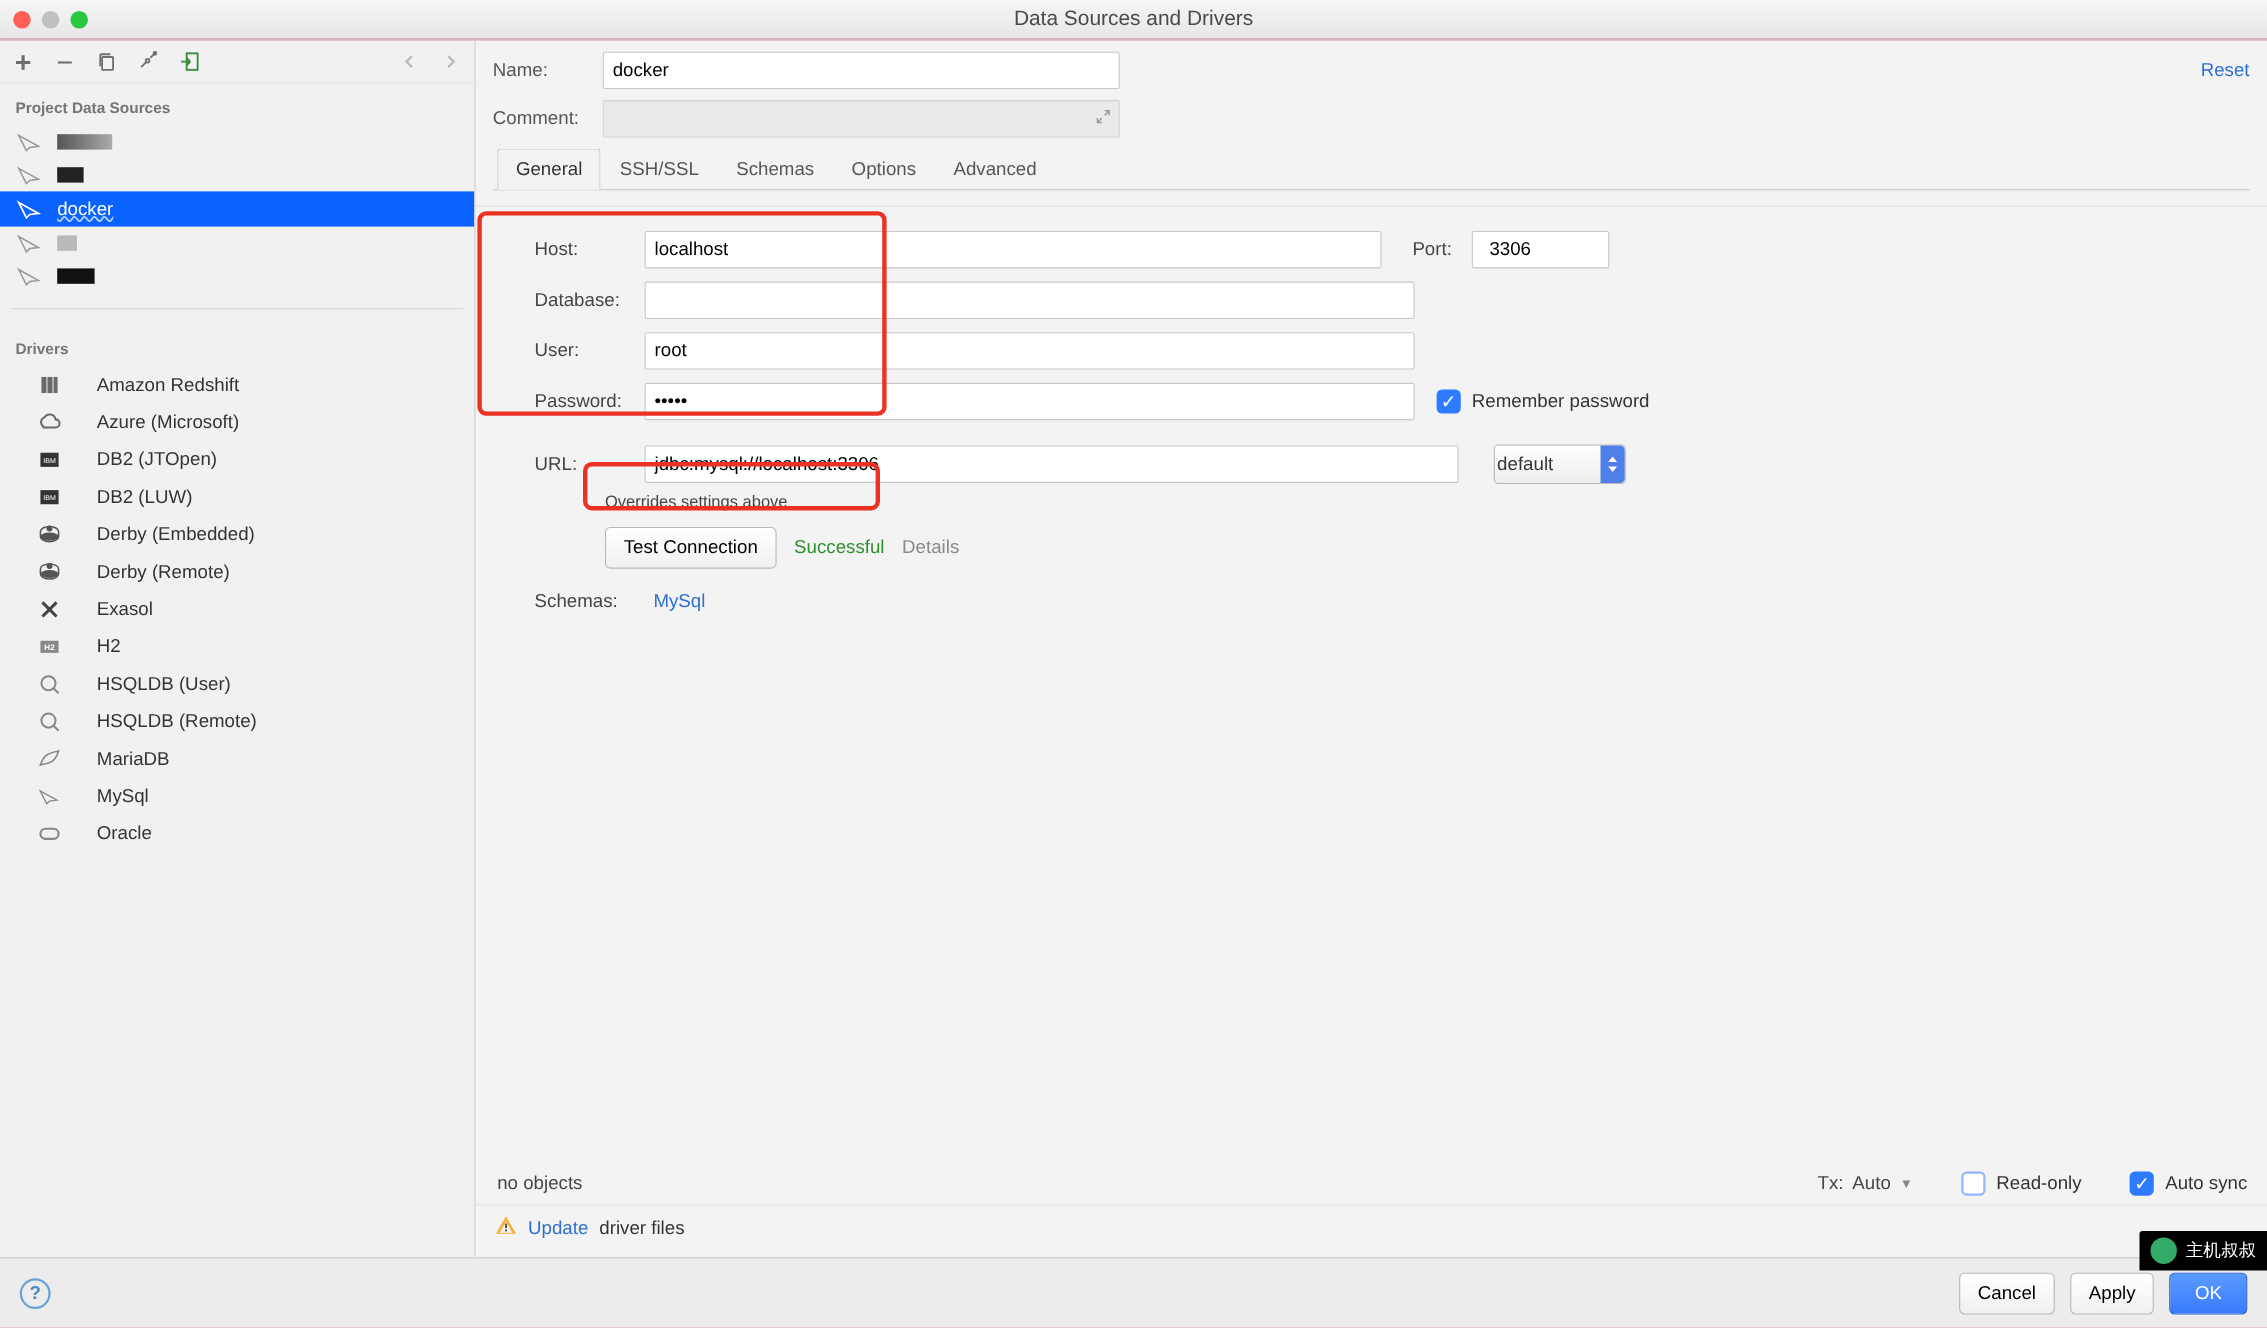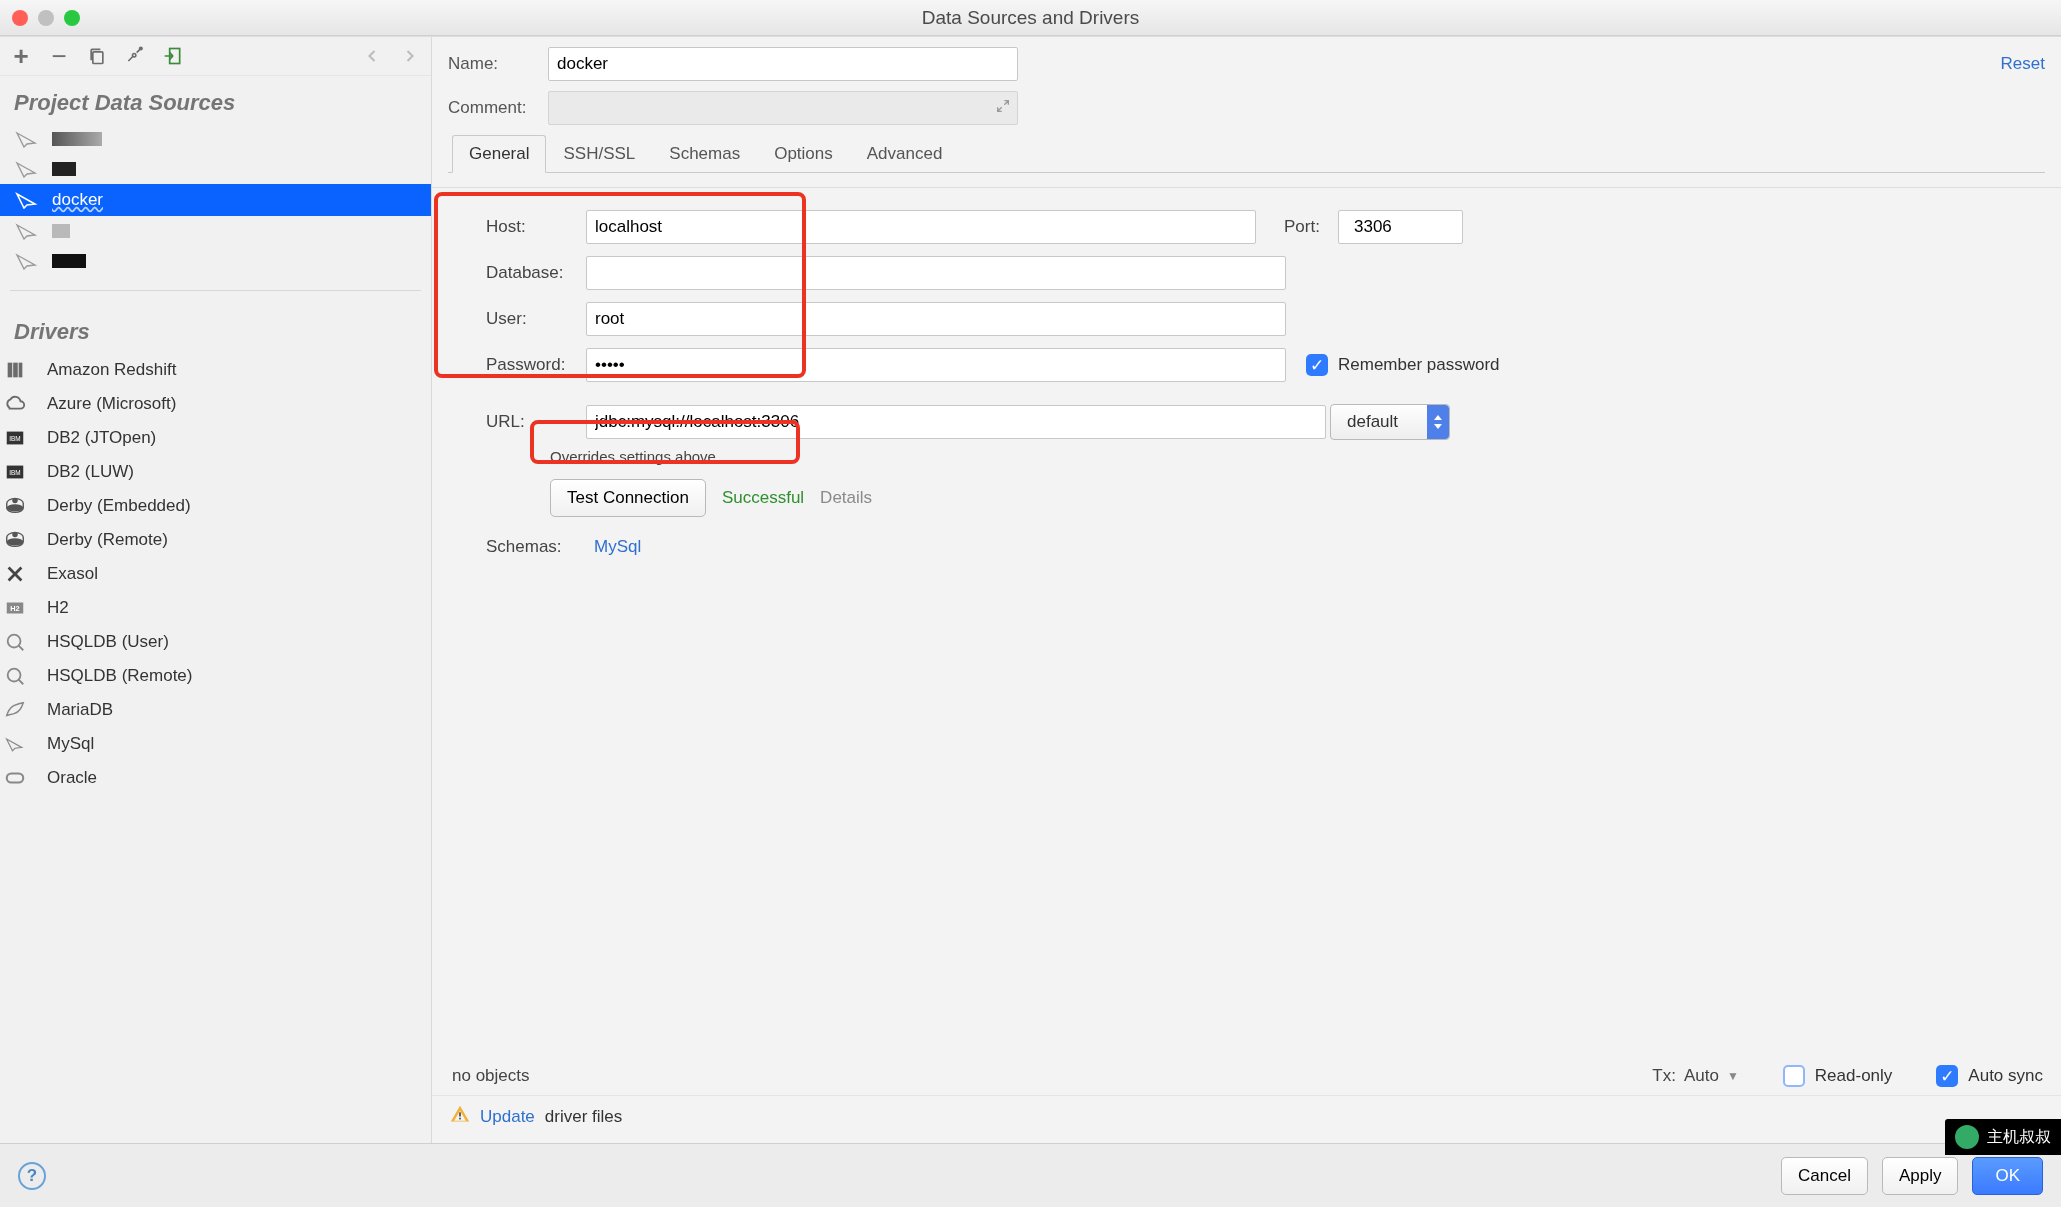--- a/index.html
+++ b/index.html
@@ -15,29 +15,29 @@
 .dot.grn { background: #28c840; }
 .title { position: absolute; left: 50%; transform: translateX(-50%); font-size: 19px; color: #4a4a4a; }
 
 .content { flex: 1; display: flex; border-top: 1px solid #ddd; min-height: 0; }
 .sidebar { width: 432px; background: #f1f1f1; border-right: 1px solid #d9d9d9; display: flex; flex-direction: column; }
 .toolbar { display: flex; align-items: center; padding: 8px 10px; gap: 16px; border-bottom: 1px solid #e5e5e5; }
 .tool-icon { width: 22px; height: 22px; display: inline-flex; align-items: center; justify-content: center; color: #6e6e6e; cursor: pointer; }
 .tool-icon svg { width: 20px; height: 20px; }
 .tool-spacer { flex: 1; }
 
-.side-section-title { font-size: 22px; font-weight: 700; color: #757575; padding: 14px 14px 8px; font-style: italic; }
+.side-section-title { font-size: 14px; font-weight: 700; color: #757575; padding: 14px 14px 8px; }
 .side-list { }
 .side-item { display: flex; align-items: center; gap: 12px; padding: 6px 14px; cursor: pointer; }
 .side-item.selected { background: #0a63ff; color: #fff; }
 .side-item.selected .ds-label { color: #fff; text-decoration: underline wavy rgba(255,255,255,0.7); }
 .ds-icon { width: 26px; height: 18px; display: inline-block; }
 .redact { height: 14px; display: inline-block; }
 .divider { height: 1px; background: #d7d7d7; margin: 14px 10px; }
-.driver-item { display: flex; align-items: center; gap: 19px; padding: 6px 2px; cursor: pointer; }
+.driver-item { display: flex; align-items: center; gap: 30px; padding: 6px 32px; cursor: pointer; }
 .driver-icon { width: 26px; height: 22px; display: inline-flex; align-items: center; justify-content: center; color: #6b6b6b; }
 .driver-icon svg { width: 22px; height: 22px; }
 
 .main { flex: 1; display: flex; flex-direction: column; background: #f3f3f3; min-width: 0; }
 .form-top { padding: 10px 16px 14px; border-bottom: 1px solid #ddd; }
 .row { display: flex; align-items: center; margin-bottom: 10px; }
 .lbl { width: 100px; color: #555; }
 .text-input { height: 34px; border: 1px solid #c8c8c8; background: #fff; padding: 0 8px; font-size: 17px; border-radius: 2px; }
 .text-input.wide { width: 470px; }
 .reset-link { margin-left: auto; color: #2f6fd0; cursor: pointer; }
@@ -54,21 +54,21 @@
 .fld-lbl { width: 100px; color: #444; margin-left: 36px; }
 .host-input { width: 670px; }
 .db-input, .user-input, .pw-input { width: 700px; }
 .port-lbl { margin-left: 28px; width: 54px; color: #444; }
 .port-input { width: 125px; padding-left: 15px; }
 .remember { display: flex; align-items: center; gap: 10px; margin-left: 20px; }
 .chk { width: 22px; height: 22px; border-radius: 5px; display: inline-flex; align-items: center; justify-content: center; }
 .chk.on { background: #2f7bff; color: #fff; }
 .chk.off { background: #fff; border: 2px solid #8fb6ff; }
 .url-input { width: 740px; }
-.url-select { width: 120px; height: 36px; border: 1px solid #b9b9b9; background: linear-gradient(#fefefe,#eee); border-radius: 4px; display: inline-flex; align-items: center; padding: 0 16px; position: relative; margin-left: 4px; }
+.url-select { width: 120px; height: 36px; border: 1px solid #b9b9b9; background: linear-gradient(#fefefe,#eee); border-radius: 4px; display: inline-flex; align-items: center; padding: 0 2px; position: relative; margin-left: 32px; }
 .url-select .caret { position: absolute; right: 0; top: 0; bottom: 0; width: 22px; background: #4f7fe8; border-radius: 0 4px 4px 0; display: flex; align-items: center; justify-content: center; color: #fff; }
 .hint { color: #444; font-size: 15px; margin-left: 100px; margin-top: -4px; margin-bottom: 14px; }
 .test-row { display: flex; align-items: center; margin-left: 100px; gap: 16px; margin-bottom: 20px; }
 .btn { height: 38px; padding: 4px 16px; border: 1px solid #b9b9b9; background: linear-gradient(#fff,#f0f0f0); border-radius: 5px; cursor: pointer; font-size: 17px; }
 .success { color: #2e8f2e; }
 .details { color: #8a8a8a; cursor: pointer; }
 .driver-row { display: flex; align-items: center; gap: 18px; margin-top: 10px; }
 .driver-link { color: #2f6fd0; cursor: pointer; }
 
 .bottom-opts { display: flex; align-items: center; justify-content: flex-end; gap: 24px; padding: 0 18px 8px; }

